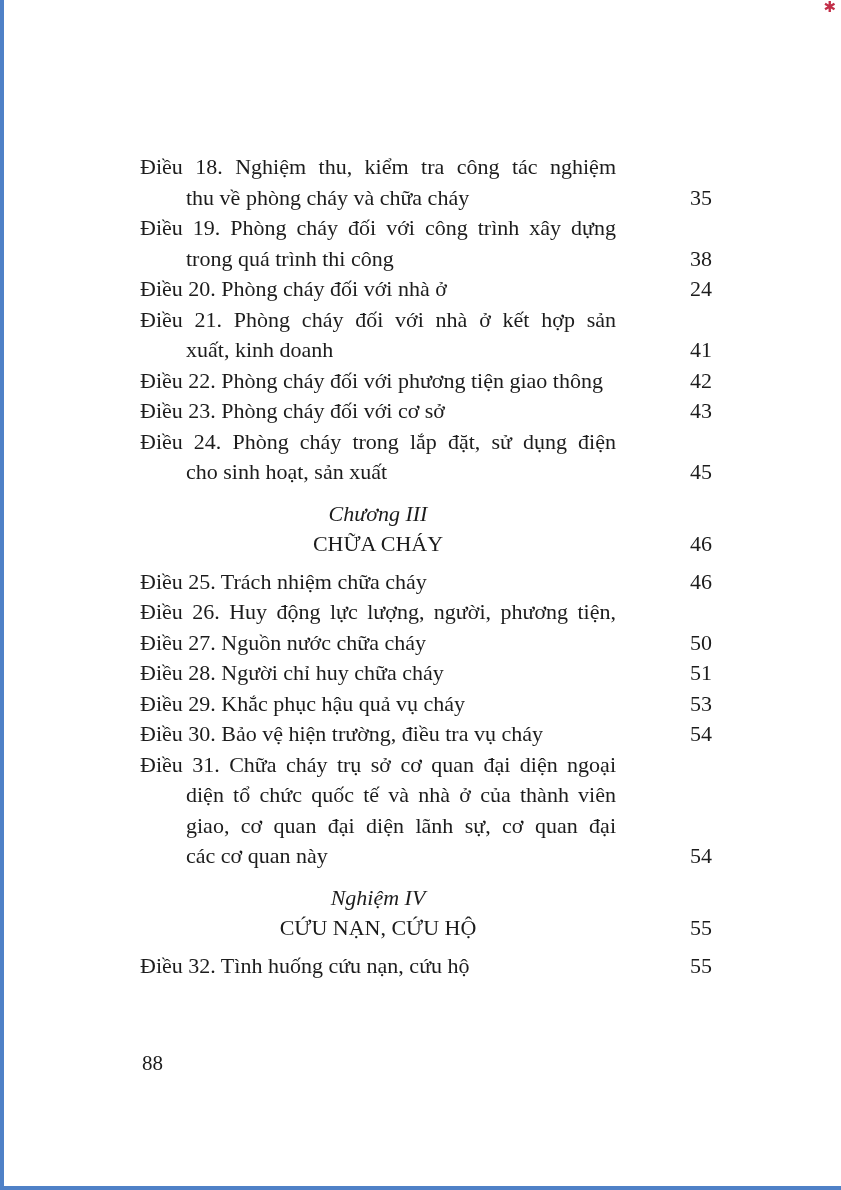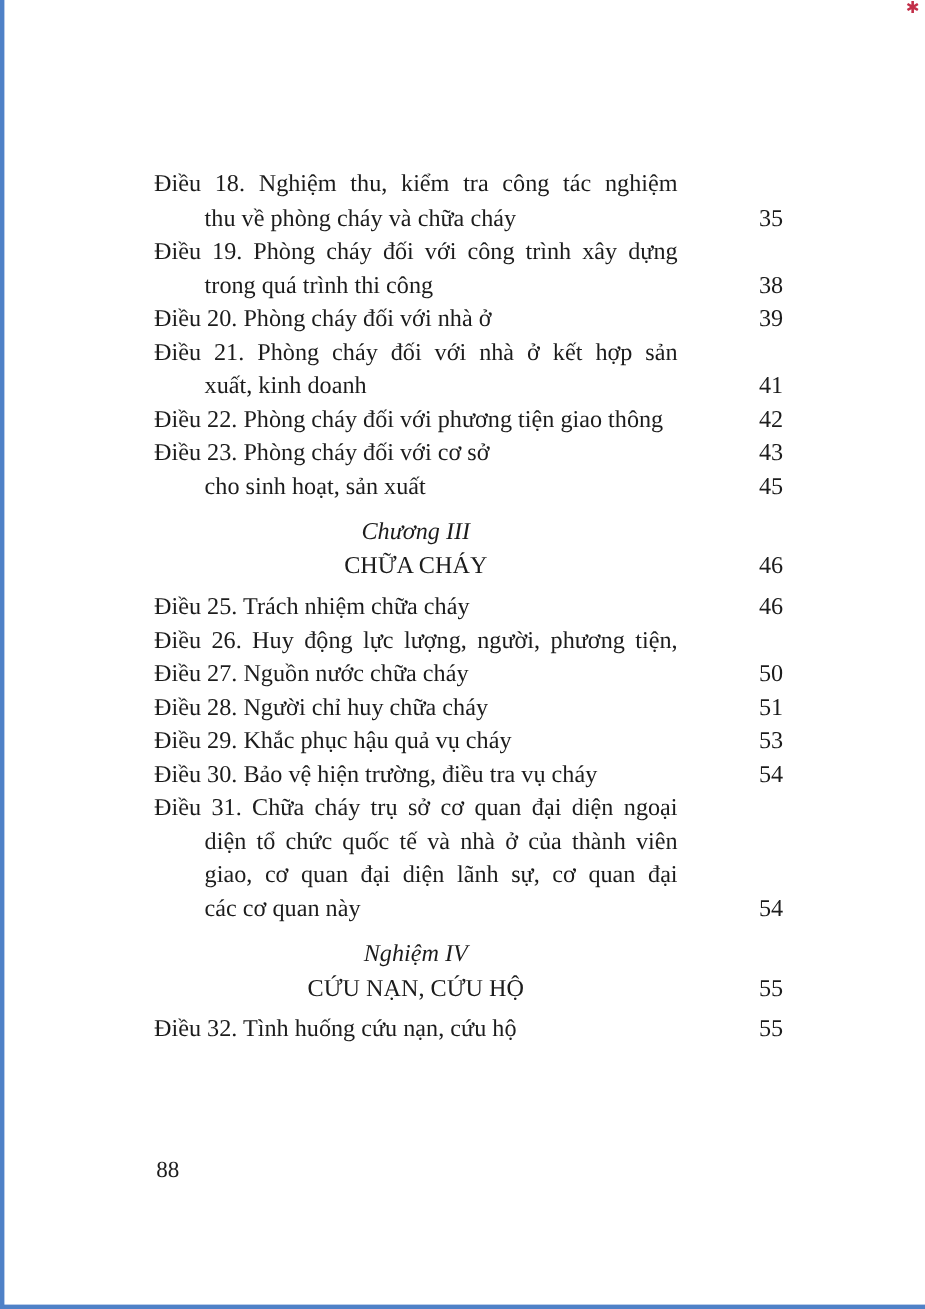--- a/index.html
+++ b/index.html
@@ -70,37 +70,41 @@
       <div class="row">
         <div class="txt justify">Điều 19. Phòng cháy đối với công trình xây dựng</div>
         <div class="pg"></div>
       </div>
       <div class="row">
         <div class="txt indent">trong quá trình thi công</div>
         <div class="pg">38</div>
       </div>
       <div class="row">
         <div class="txt">Điều 20. Phòng cháy đối với nhà ở</div>
-        <div class="pg">39</div>
+        <div class="pg">24</div>
       </div>
       <div class="row">
         <div class="txt justify">Điều 21. Phòng cháy đối với nhà ở kết hợp sản</div>
         <div class="pg"></div>
       </div>
       <div class="row">
         <div class="txt indent">xuất, kinh doanh</div>
         <div class="pg">41</div>
       </div>
       <div class="row">
         <div class="txt">Điều 22. Phòng cháy đối với phương tiện giao thông</div>
         <div class="pg">42</div>
       </div>
       <div class="row">
         <div class="txt">Điều 23. Phòng cháy đối với cơ sở</div>
         <div class="pg">43</div>
+      </div>
+      <div class="row">
+        <div class="txt justify">Điều 24. Phòng cháy trong lắp đặt, sử dụng điện</div>
+        <div class="pg"></div>
       </div>
       <div class="row">
         <div class="txt indent">cho sinh hoạt, sản xuất</div>
         <div class="pg">45</div>
       </div>
       <div class="row chapter-label-row">
         <div class="txt center italic">Chương III</div>
         <div class="pg"></div>
       </div>
       <div class="row chapter-title-row">

